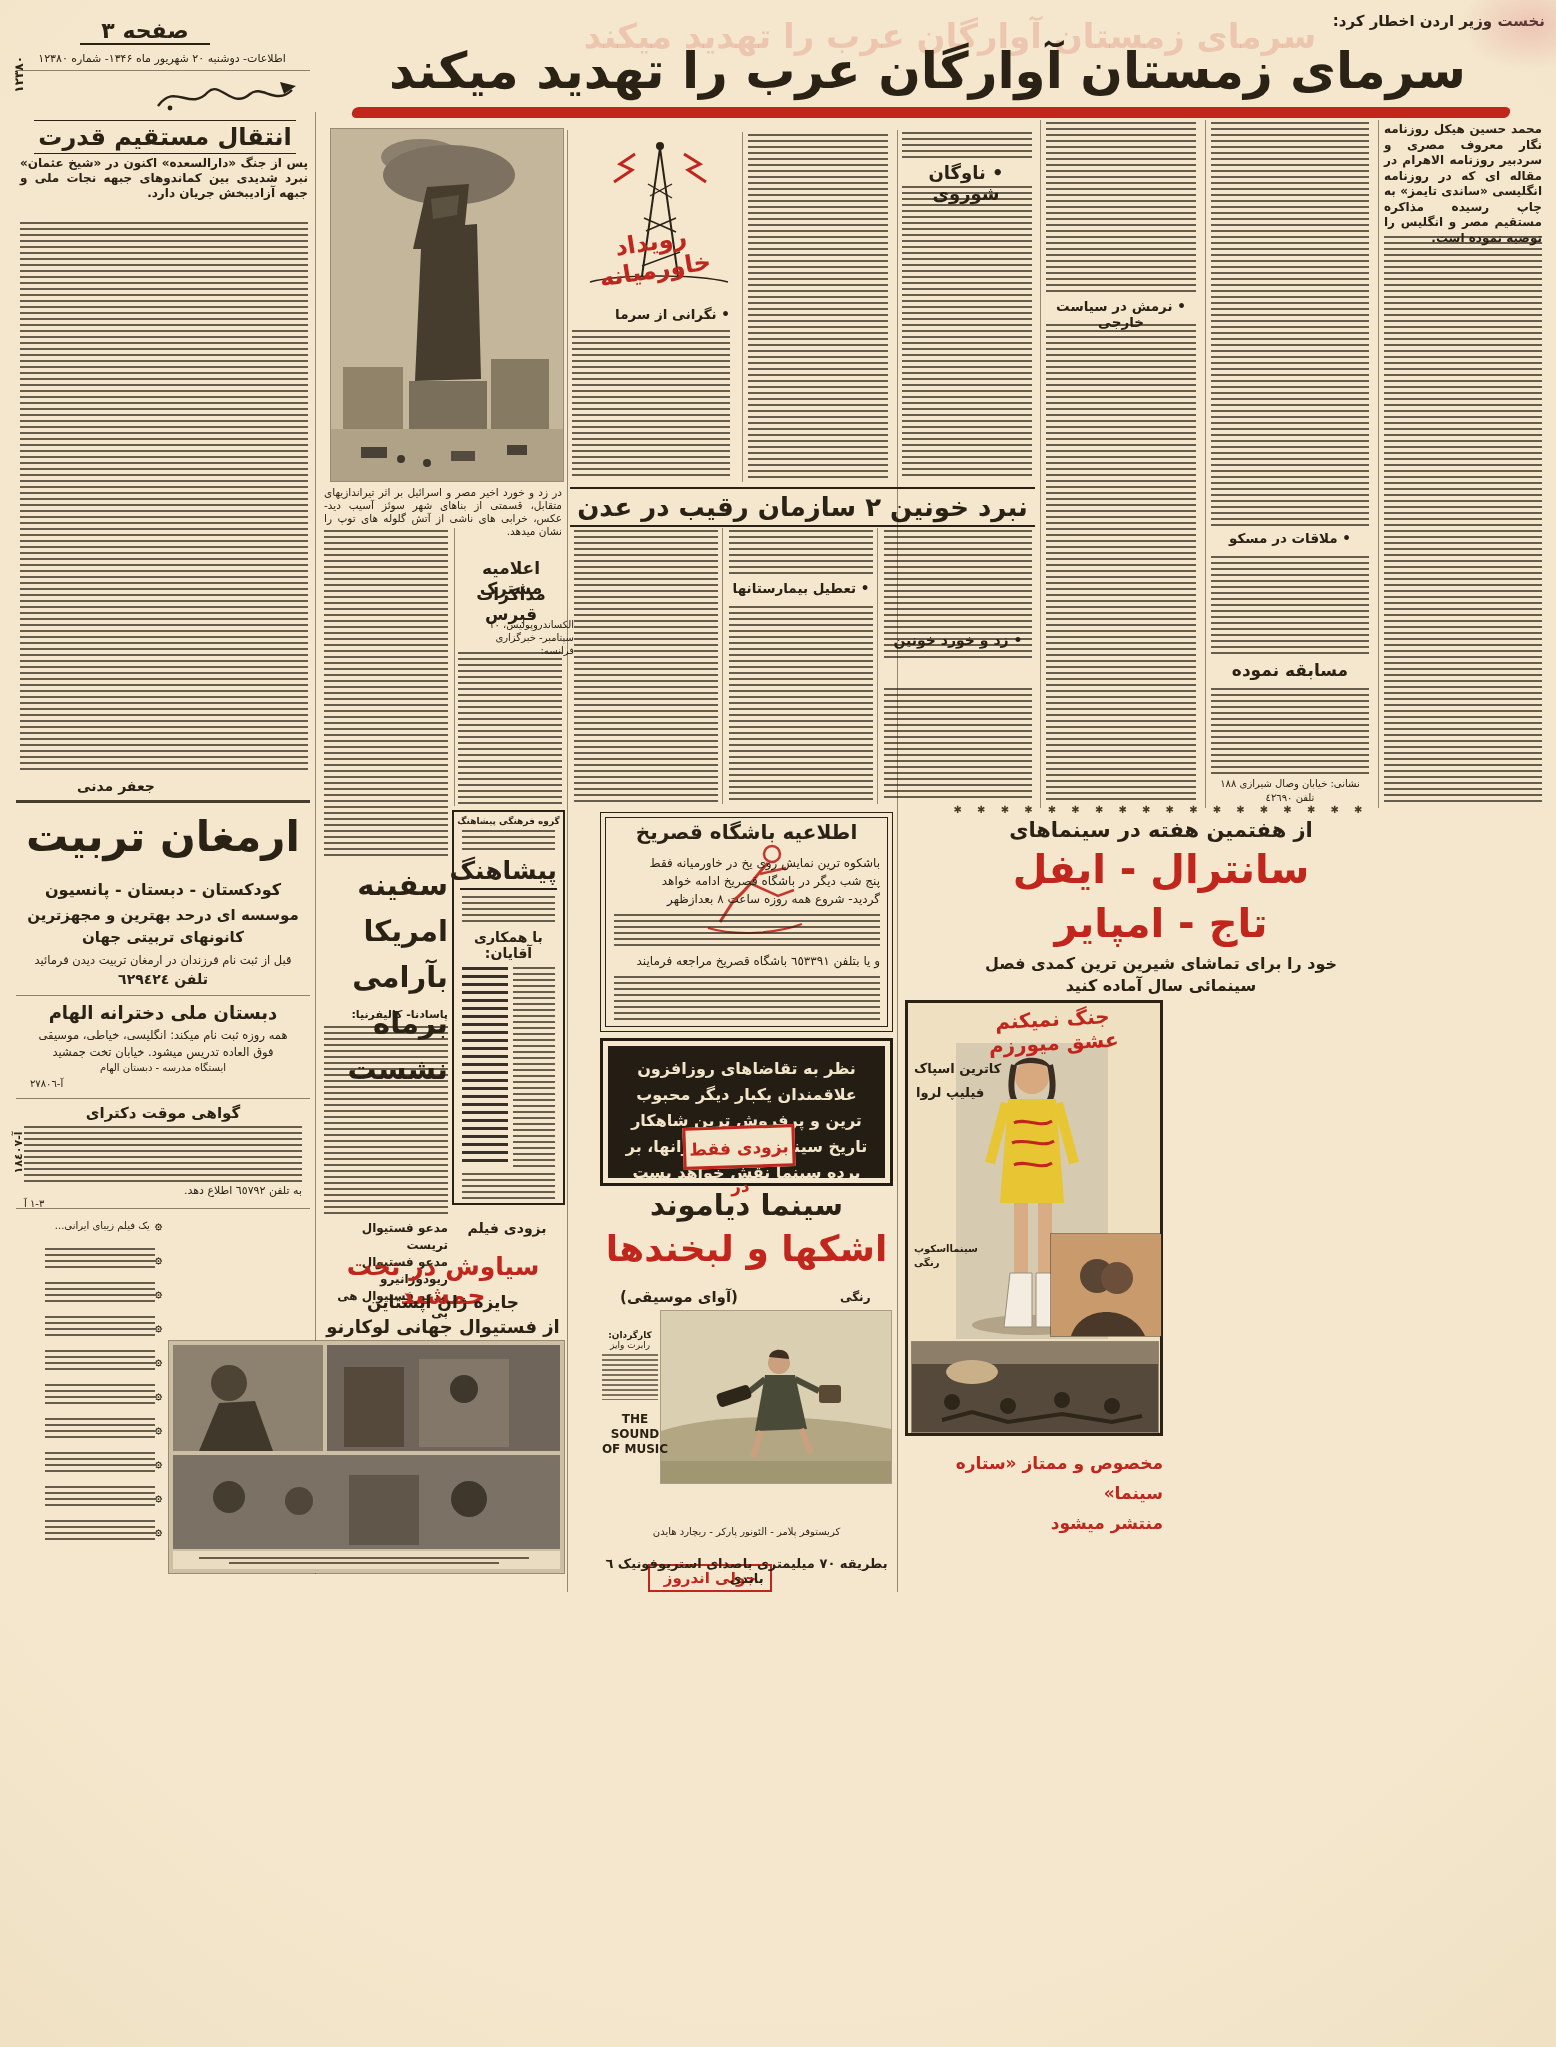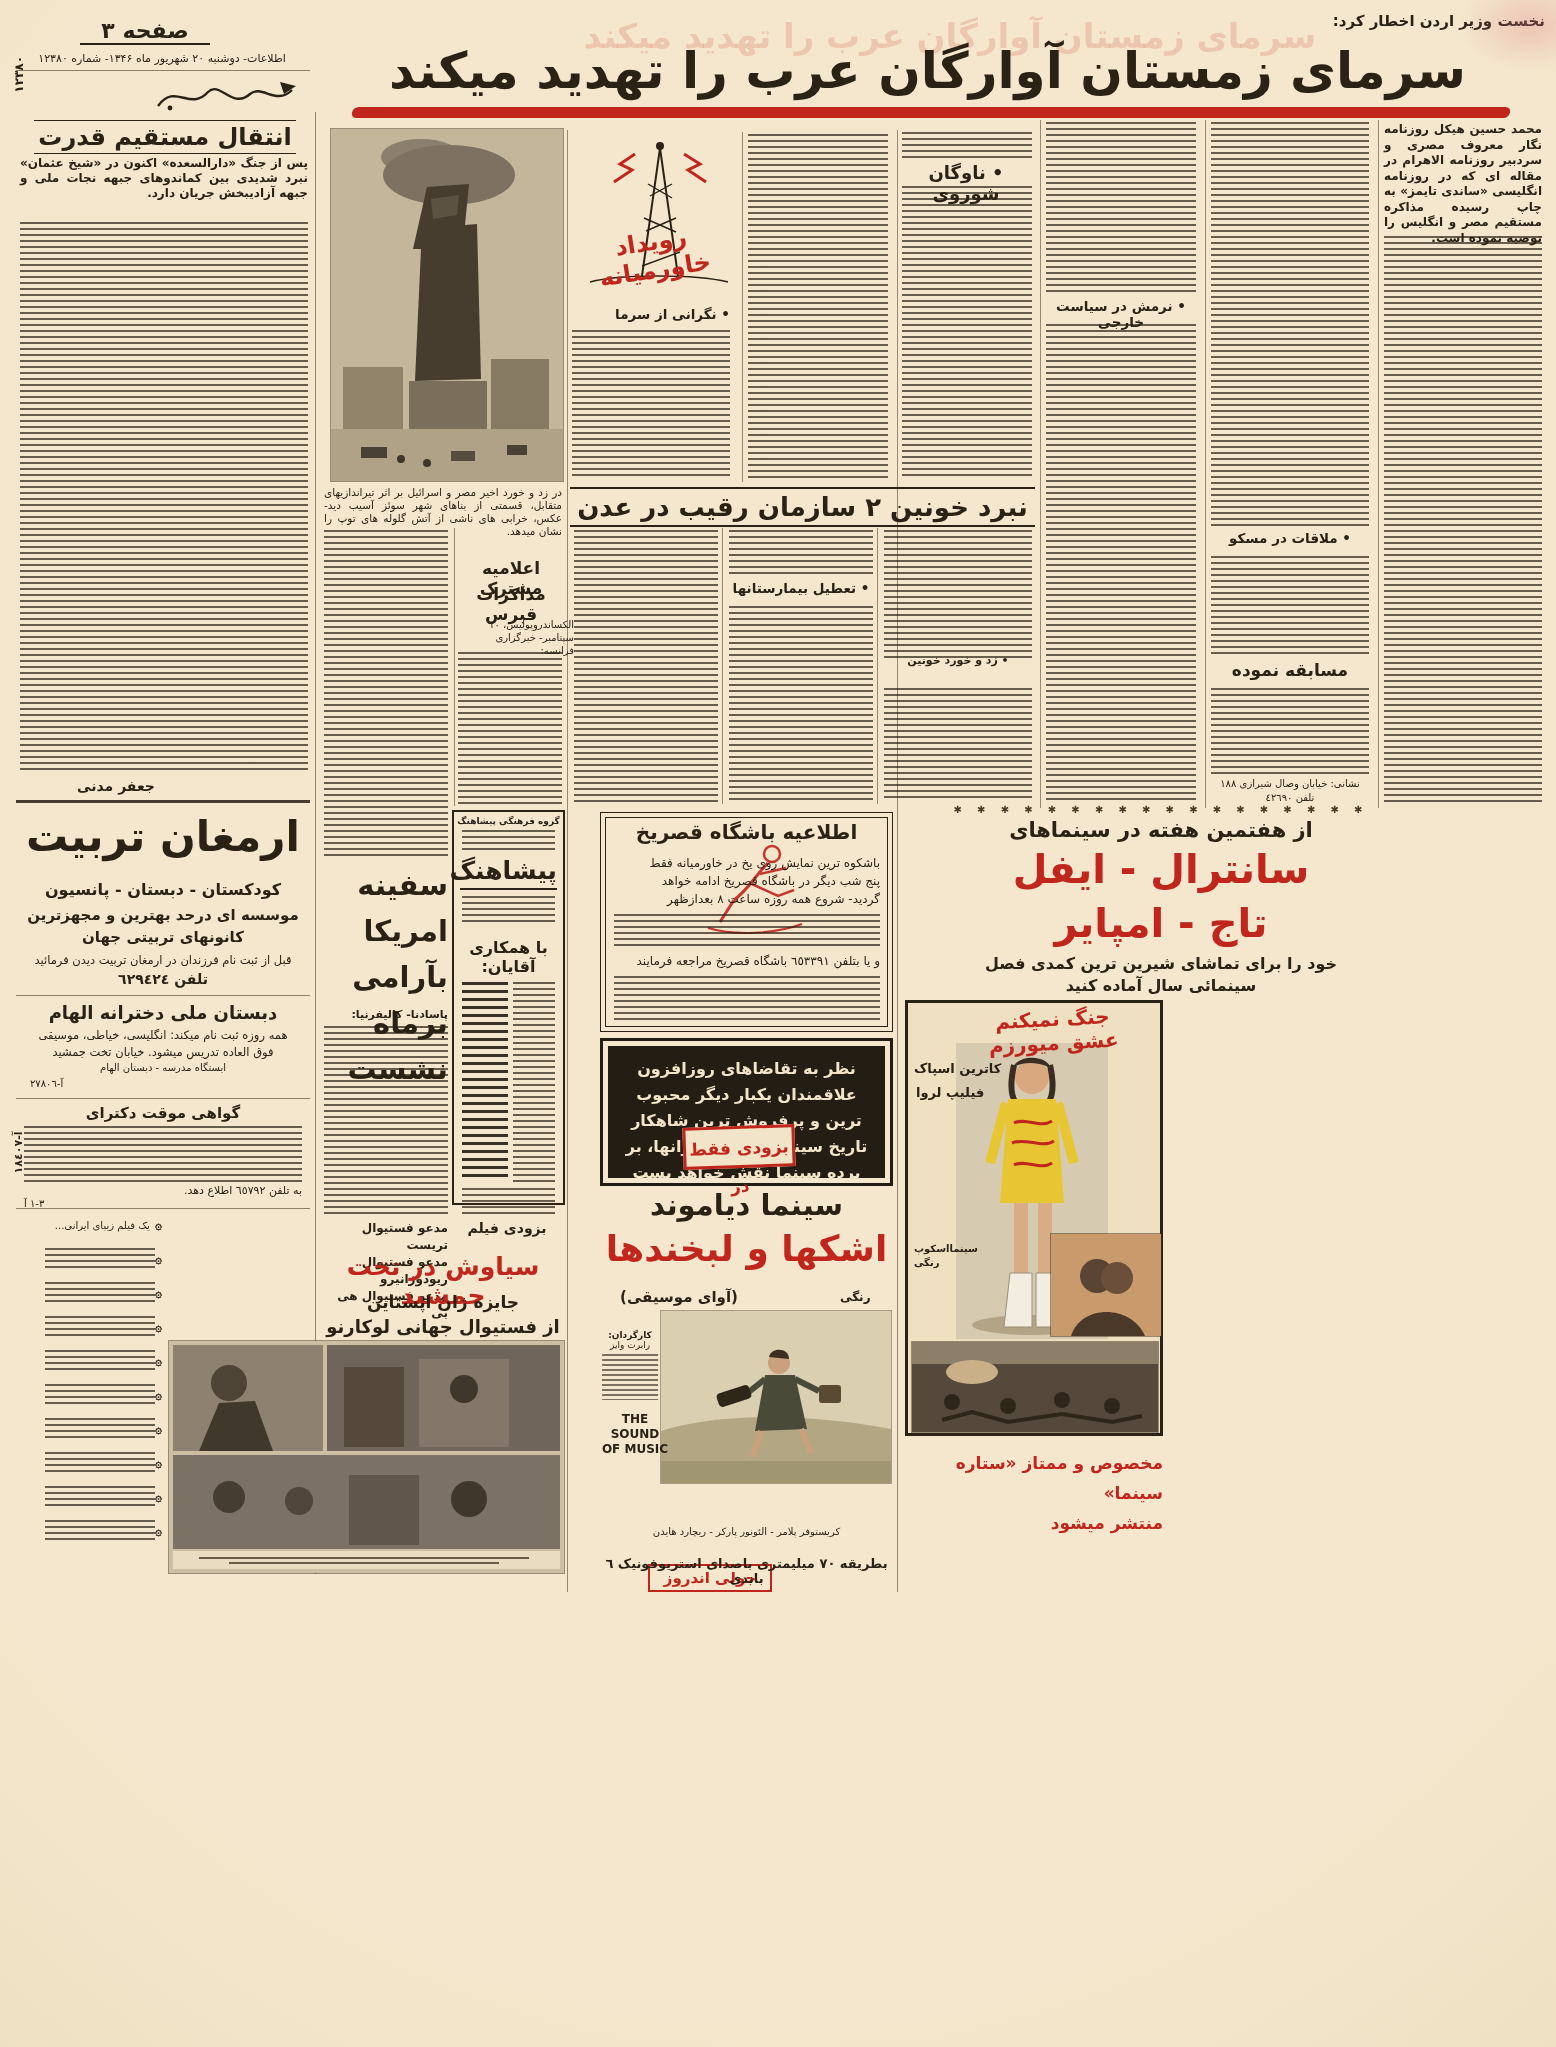--- a/index.html
+++ b/index.html
@@ -169,21 +169,21 @@
   <div class="abs sim" style="left:1384px;top:236px;width:158px;height:566px"></div>
 
   <div class="abs" style="left:570px;top:487px;width:465px;border-top:2px solid var(--ink);border-bottom:2px solid var(--ink)">
     <div class="b c" style="font-size:26px;padding:3px 0">نبرد خونین ۲ سازمان رقیب در عدن</div>
   </div>
   <div class="abs sim" style="left:574px;top:530px;width:144px;height:272px"></div>
   <div class="abs sim" style="left:729px;top:530px;width:144px;height:46px"></div>
   <div class="abs b c" style="left:727px;top:580px;width:148px;font-size:13.5px">• تعطیل بیمارستانها</div>
   <div class="abs sim" style="left:729px;top:606px;width:144px;height:196px"></div>
   <div class="abs sim" style="left:884px;top:530px;width:148px;height:128px"></div>
-  <div class="abs b c" style="left:882px;top:654px;width:152px;font-size:11px">• زد و خورد خونین</div>
+  <div class="abs b c" style="left:882px;top:632px;width:152px;font-size:14px">• زد و خورد خونین</div>
   <div class="abs sim" style="left:884px;top:688px;width:148px;height:114px"></div>
 
   <div class="abs b c" style="left:458px;top:558px;width:106px;font-size:17px">اعلامیه مشترک</div>
   <div class="abs b c" style="left:458px;top:584px;width:106px;font-size:17px">مذاکرات قبرس</div>
   <div class="abs r" style="left:470px;top:618px;width:104px;font-size:10px;line-height:13px">الکساندروپولیس، ۱۰ سپتامبر- خبرگزاری فرانسه:</div>
   <div class="abs sim" style="left:458px;top:652px;width:104px;height:152px"></div>
 
   <div class="abs sim" style="left:324px;top:530px;width:124px;height:326px"></div>
 
   <div class="abs b r" style="left:322px;top:862px;width:126px;font-size:29px;line-height:46px">
@@ -223,21 +223,21 @@
       <rect x="30" y="216" width="330" height="2" fill="#6a5c48"></rect>
       <rect x="60" y="221" width="270" height="2" fill="#6a5c48"></rect>
     </svg>
   </div>
 
   <div class="abs" style="left:452px;top:810px;width:113px;height:395px;border:2px solid var(--ink)">
     <div class="b c" style="font-size:9px;margin-top:4px">گروه فرهنگی پیشاهنگ</div>
     <div class="sim" style="margin:4px 8px 0;height:24px"></div>
     <div class="b c" style="font-size:25px;border-bottom:2px solid var(--ink);margin:2px 6px 0;padding-bottom:3px">پیشاهنگ</div>
     <div class="sim" style="margin:6px 8px 0;height:30px"></div>
-    <div class="b c" style="font-size:16px;margin-top:12px">با همکاری آقایان:</div>
+    <div class="b c" style="font-size:14px;margin-top:3px">با همکاری آقایان:</div>
     <div style="display:flex;justify-content:space-between;margin:6px 8px 0">
       <div class="sim" style="width:42px;height:200px"></div>
       <div class="simb" style="width:46px;height:200px"></div>
     </div>
     <div class="sim" style="margin:6px 8px 0;height:28px"></div>
   </div>
 
   <div class="abs" style="left:600px;top:812px;width:293px;height:220px;border:1px solid var(--ink)">
     <div class="abs" style="left:4px;top:4px;right:4px;bottom:4px;border:1px solid var(--ink)"></div>
   </div>

